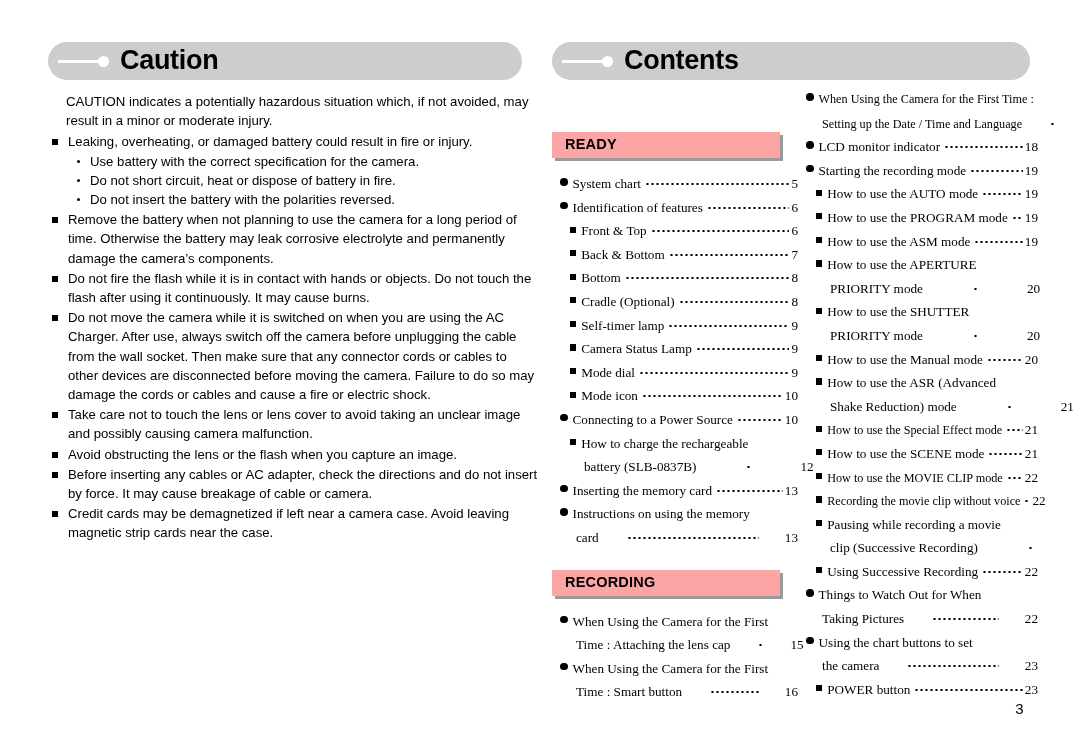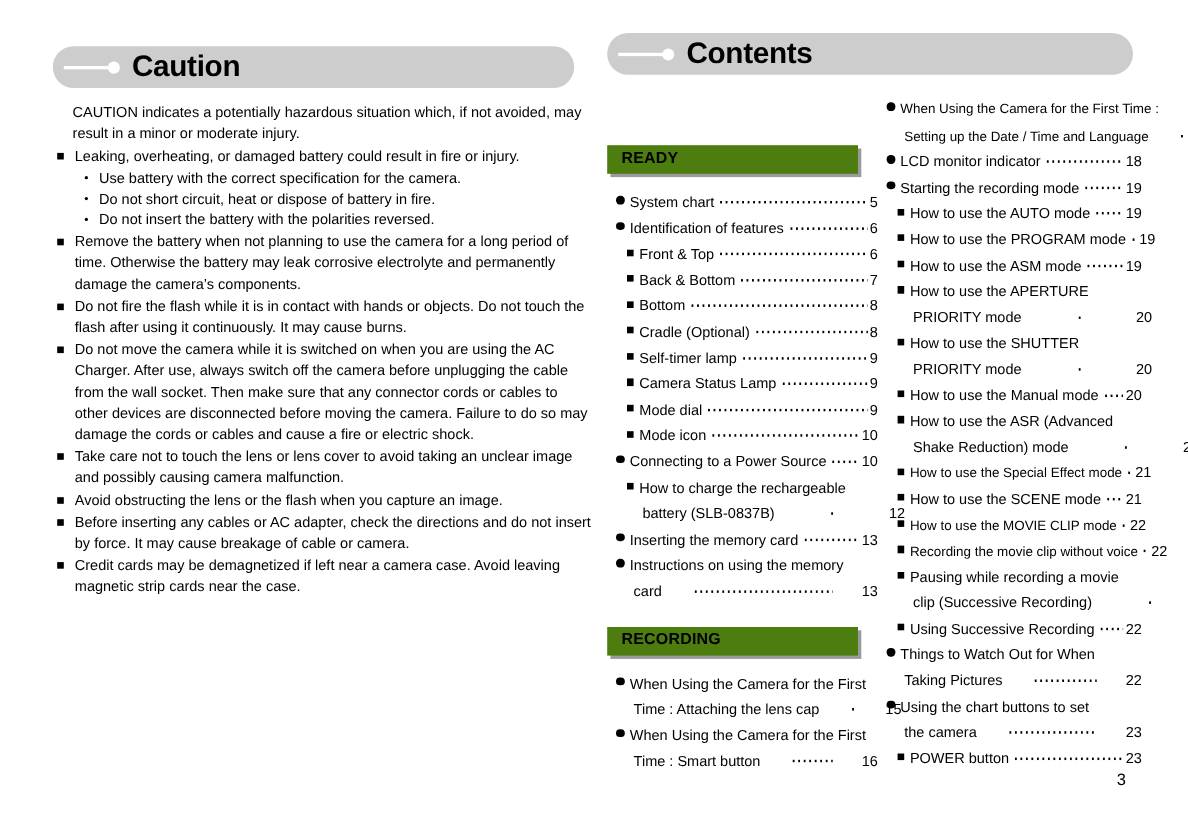--- a/index.html
+++ b/index.html
@@ -53,21 +53,21 @@
     left: 72px;
     top: 50%;
     transform: translateY(-52%);
     font-size: 27px;
     font-weight: bold;
     letter-spacing: -0.3px;
     white-space: nowrap;
   }
 
   #caution-bar { left: 48px;  top: 42px; width: 474px; }
-  #contents-bar { left: 552px; top: 30px; width: 478px; }
+  #contents-bar { left: 552px; top: 42px; width: 478px; }
 
   
   .caution-col {
     position: absolute;
     left: 48px;
     top: 92px;
     width: 478px;
     font-size: 13.2px;
     line-height: 19.2px;
   }
@@ -123,21 +123,21 @@
     font-size: 13.2px;
     line-height: 23.6px;
   }
   #toc-mid   { left: 552px; top: 132px; width: 246px; }
   #toc-right { left: 798px; top: 88px;  width: 240px; }
 
   
   .sec-box {
     position: relative;
     height: 26px;
-    background: #4d7c0f;
+    background: #fca5a5;
     box-shadow: 3px 3px 0 0 #9a9a9a;
     margin-bottom: 14px;
   }
   .sec-box .sec-label {
     position: absolute;
     left: 13px;
     top: 50%;
     transform: translateY(-52%);
     font-size: 14.5px;
     font-weight: bold;
@@ -148,20 +148,21 @@
   #sec-ready-wrap    { padding-top: 0px; }
   #sec-recording-wrap{ padding-top: 20px; }
 
   
   .toc-entry { position: relative; }
   .toc-line {
     display: flex;
     align-items: baseline;
     white-space: nowrap;
     height: 23.6px;
+    font-family: Liberation Serif, serif;
   }
   .toc-line.lvl1 { padding-left: 8px; }
   .toc-line.lvl2 { padding-left: 18px; }
   .toc-line.cont1 { padding-left: 24px; gap: 24px; }
   .toc-line.cont2 { padding-left: 32px; gap: 46px; }
 
   .bul-dot {
     flex: 0 0 auto;
     width: 7.5px;
     height: 7.5px;

